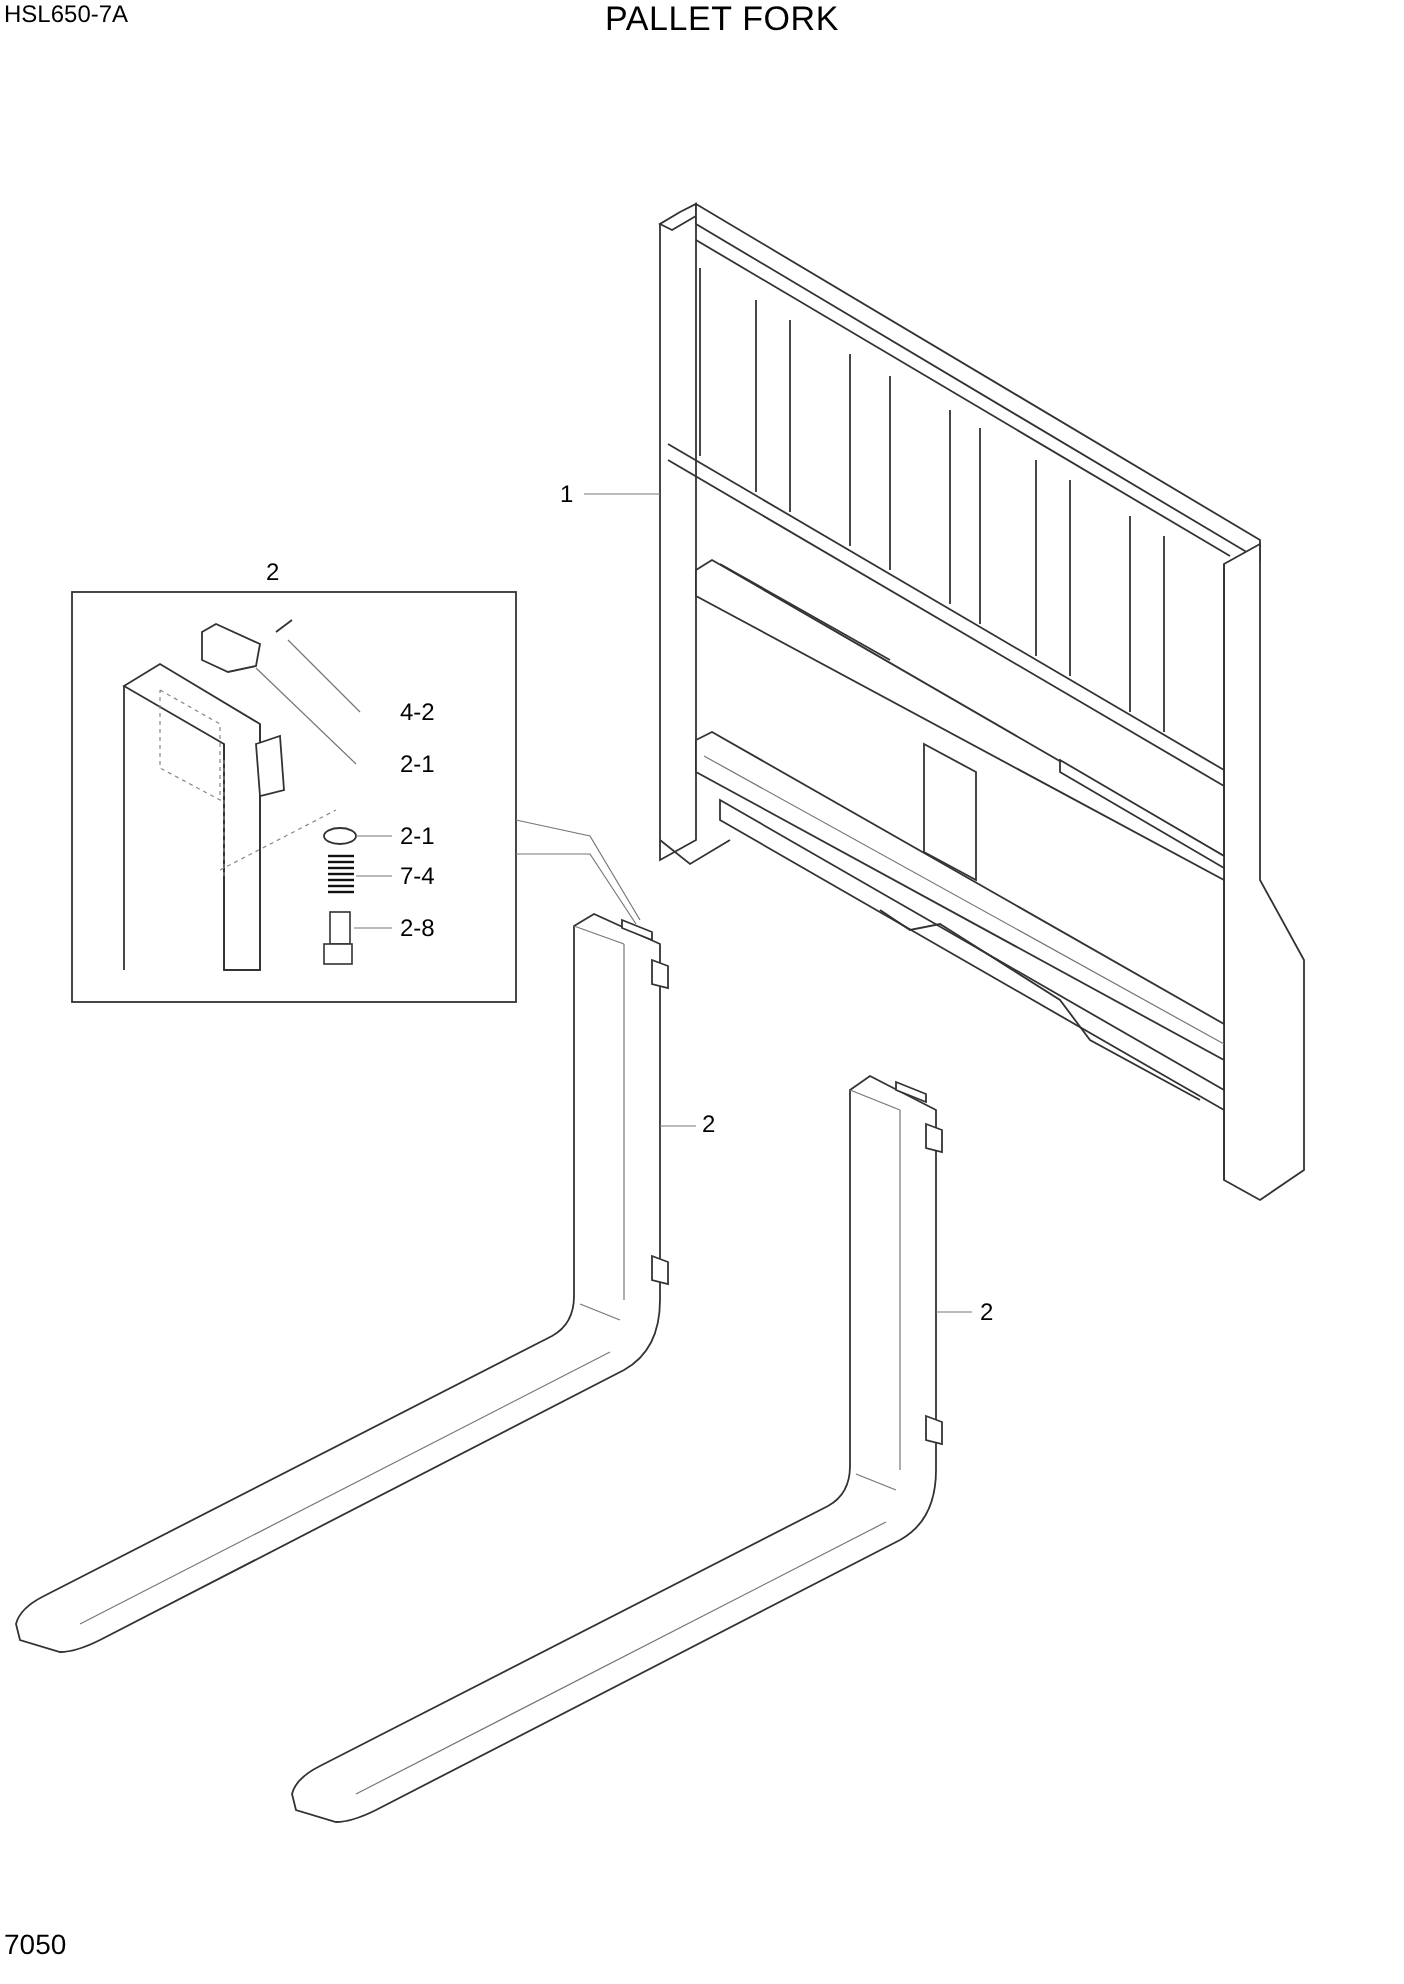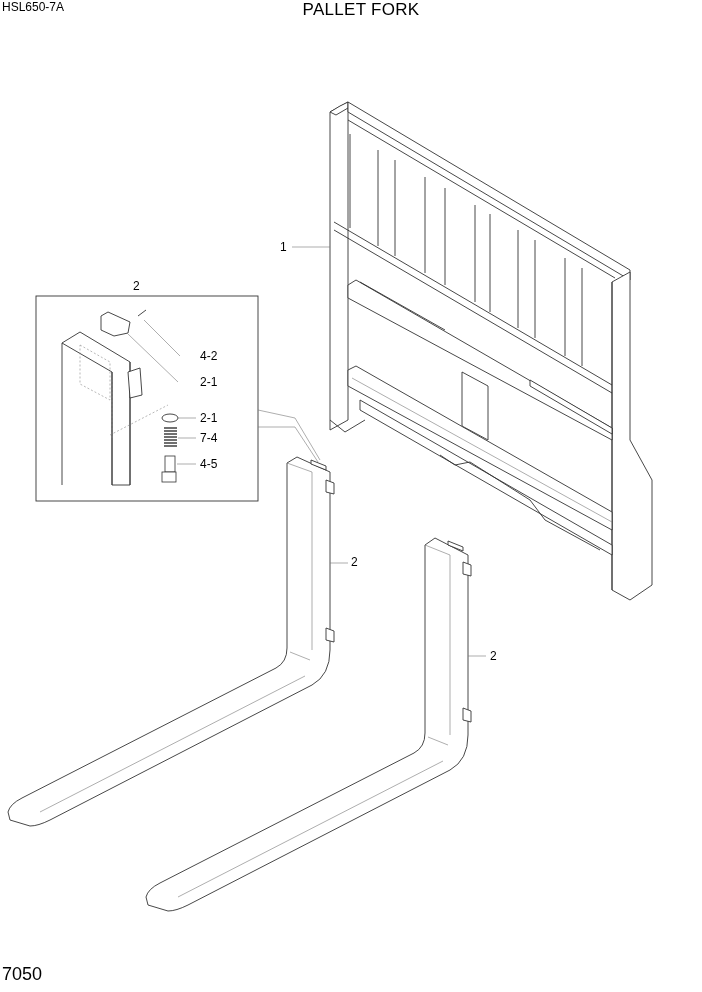--- a/index.html
+++ b/index.html
@@ -1,19 +1,19 @@
 <!DOCTYPE html>
 <html><head>
 <meta charset="utf-8">
 <style>
   html,body{margin:0;padding:0;background:#fff;}
   body{width:702px;height:992px;position:relative;overflow:hidden;font-family:"Liberation Sans",sans-serif;color:#000;}
   .hdr-model{position:absolute;left:2px;top:0px;font-size:12px;}
   .hdr-title{position:absolute;left:0;width:702px;top:0px;text-align:center;font-size:17px;letter-spacing:0.3px;padding-left:20px;box-sizing:border-box;}
-  .page-no{position:absolute;left:2px;top:964px;font-size:18px;}
+  .page-no{position:absolute;left:2px;top:964px;font-size:14px;}
   .lbl{position:absolute;font-size:12px;}
   svg{position:absolute;left:0;top:0;}
   .ln{stroke:#333;stroke-width:0.9;fill:none;}
   .lt{stroke:#777;stroke-width:0.6;fill:none;}
   .fl{fill:#fff;stroke:#333;stroke-width:0.9;}
   .dash{stroke:#888;stroke-width:0.6;fill:none;stroke-dasharray:2 2;}
 </style>
 </head>
 <body>
 
@@ -135,15 +135,15 @@
     <line class="lt" x1="468" y1="656" x2="486" y2="656"></line>
   </g>
 </svg>
 
 <div class="lbl" style="left:280px;top:240px;">1</div>
 <div class="lbl" style="left:133px;top:279px;">2</div>
 <div class="lbl" style="left:200px;top:349px;">4-2</div>
 <div class="lbl" style="left:200px;top:375px;">2-1</div>
 <div class="lbl" style="left:200px;top:411px;">2-1</div>
 <div class="lbl" style="left:200px;top:431px;">7-4</div>
-<div class="lbl" style="left:200px;top:457px;">4-5</div>
+<div class="lbl" style="left:200px;top:457px;">2-8</div>
 <div class="lbl" style="left:351px;top:555px;">2</div>
 <div class="lbl" style="left:490px;top:649px;">2</div>
 
 </body></html>

